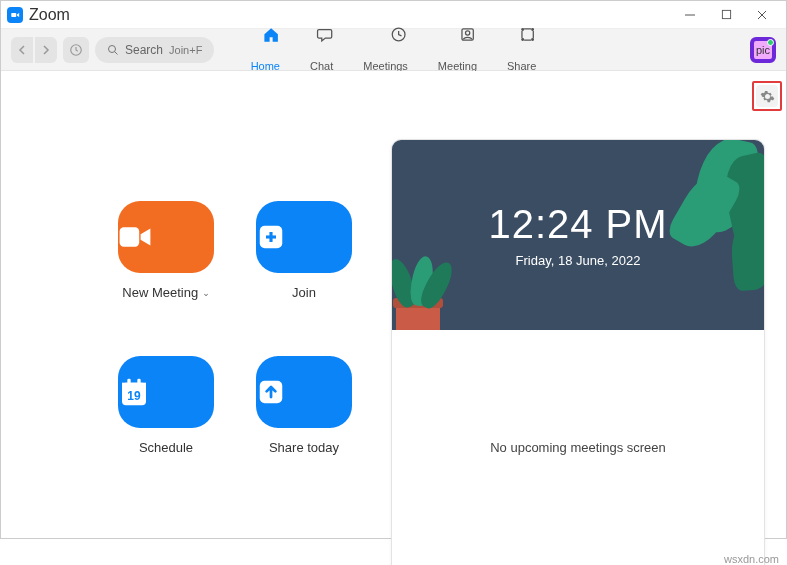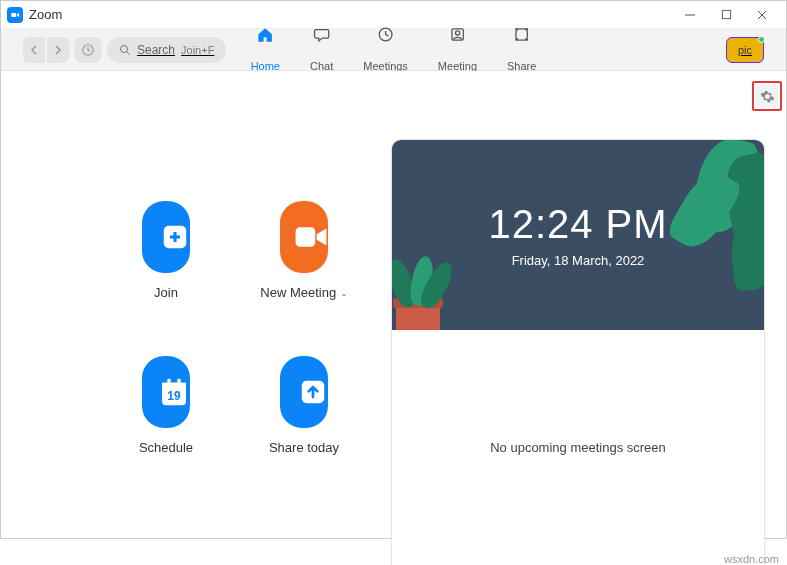--- a/index.html
+++ b/index.html
@@ -1,46 +1,46 @@
 <!DOCTYPE html>
 <html><head>
 <meta charset="utf-8">
 <style>
 * { margin: 0; padding: 0; box-sizing: border-box; font-family: -apple-system, BlinkMacSystemFont, "Segoe UI", Arial, sans-serif; }
 body { background: #fff; width: 787px; height: 565px; overflow: hidden; position: relative; }
 .window { width: 787px; height: 539px; border: 1px solid #ccc; background: #fff; display: flex; flex-direction: column; }
 .titlebar { height: 28px; display: flex; align-items: center; padding: 0 6px; background: #fff; border-bottom: 1px solid #eee; }
 .app-icon { width: 16px; height: 16px; background: #0b84f8; border-radius: 4px; display: flex; align-items: center; justify-content: center; margin-right: 6px; }
 .app-icon svg { width: 10px; height: 10px; }
-.title-text { font-size: 13px; color: #333; }
+.title-text { font-size: 16px; color: #333; }
 .win-controls { margin-left: auto; display: flex; gap: 16px; padding-right: 8px; }
 .win-btn { width: 20px; height: 20px; display: flex; align-items: center; justify-content: center; font-size: 13px; color: #555; cursor: pointer; }
-.toolbar { height: 42px; background: #f3f3f3; display: flex; align-items: center; padding: 0 22px; border-bottom: 1px solid #e5e5e5; gap: 6px; position: relative; text-decoration: underline; }
+.toolbar { height: 42px; background: #f3f3f3; display: flex; align-items: center; padding: 0 10px; border-bottom: 1px solid #e5e5e5; gap: 6px; position: relative; }
 .nav-btn { width: 22px; height: 26px; background: #e4e4e4; border-radius: 6px; display: flex; align-items: center; justify-content: center; color: #888; font-size: 12px; cursor: pointer; }
 .nav-group { display: flex; gap: 2px; }
 .nav-group .nav-btn:first-child{ border-radius:6px 0 0 6px;}
 .nav-group .nav-btn:last-child{ border-radius:0 6px 6px 0;}
 .history-btn { width: 26px; height: 26px; background: #e4e4e4; border-radius: 6px; display:flex;align-items:center;justify-content:center;color:#888;font-size:13px;cursor:pointer;}
 .search-box { height: 26px; background: #e4e4e4; border-radius: 13px; display: flex; align-items: center; padding: 0 12px; color: #666; font-size: 12px; gap: 6px; cursor: text; min-width: 110px;}
 .search-box .kbd { font-size: 11px; color: #777; }
 .tabs { display: flex; gap: 30px; position:absolute; left:50%; transform:translateX(-50%); }
-.tab { display: flex; flex-direction: column; align-items: center; gap: 16px; cursor: pointer; padding-top:2px;}
+.tab { display: flex; flex-direction: column; align-items: flex-end; gap: 16px; cursor: pointer; padding-top:2px;}
 .tab .ticon { width: 18px; height: 18px; display:flex;align-items:center;justify-content:center;}
 .tab .tlabel { font-size: 11px; color: #555; }
 .tab.active .tlabel { color: #0b84f8; }
 .tab.active .ticon { color:#0b84f8;}
 .tab.active { border-bottom: 2px solid #0b84f8; padding-bottom:2px;}
-.avatar { margin-left: auto; width: 38px; height: 26px; border-radius: 6px; background: #eab308; border:1px solid #6d28d9; display:flex;align-items:center;justify-content:center; font-size:11px; color:#333; position:relative;}
+.avatar { margin-left: auto; width: 26px; height: 26px; border-radius: 6px; background: #f0abfc; border:4px solid #6d28d9; display:flex;align-items:center;justify-content:center; font-size:11px; color:#333; position:relative;}
 .avatar .dot{ position:absolute; top:-2px; right:-2px; width:7px;height:7px;background:#2ecc71;border-radius:50%; border:1px solid #fff;}
 .content { flex: 1; position: relative; background:#fff;}
 .settings-wrap { position: absolute; top: 10px; right: 4px; border: 2px solid #e23b3b; padding: 2px; border-radius:2px;}
 .settings-btn { width: 22px; height: 22px; background:#f2f2f2; border-radius:4px; display:flex;align-items:center;justify-content:center; color:#777; cursor:pointer;}
 .actions { position: absolute; left: 100px; top: 130px; display: grid; grid-template-columns: 130px 130px; row-gap: 56px; column-gap: 8px; }
 .action { display:flex; flex-direction:column; align-items:center; gap:12px; }
-.action .big { width: 48px; height: 72px; border-radius: 22px; display:flex;align-items:center;justify-content:flex-end; cursor:pointer;}
+.action .big { width: 96px; height: 72px; border-radius: 22px; display:flex;align-items:center;justify-content:flex-start; cursor:pointer;}
 .orange { background:#f26d21;}
 .blue { background:#0b84f8;}
 .action .albl { font-size: 13px; color:#333; display:flex; align-items:center; gap:4px;}
 .chev { font-size:9px; color:#666;}
 .panel { position:absolute; left: 390px; top: 68px; width: 374px; height: 464px; border:1px solid #e3e3e3; border-radius:10px; overflow:hidden; background:#fff; box-shadow:0 1px 4px rgba(0,0,0,0.05);}
 .panel-hero { height: 190px; background:#3a4d63; position:relative; overflow:hidden; display:flex; flex-direction:column; align-items:center; justify-content:center; color:#fff;}
 .panel-time { font-size: 40px; font-weight:300; letter-spacing:1px;}
 .panel-date { font-size: 13px; margin-top:6px; font-weight:300;}
 .plant-left { position:absolute; left:-10px; bottom:-8px; width:80px; height:120px;}
 .plant-right { position:absolute; right:-18px; top:-10px; width:120px; height:170px;}
@@ -173,42 +173,42 @@
     <div class="settings-wrap">
       <div class="settings-btn">
         <svg width="15" height="15" viewBox="0 0 24 24" fill="#888">
             <path d="M12 8a4 4 0 100 8 4 4 0 000-8zm9 4a7 7 0 01-.1 1.2l2 1.6-2 3.4-2.4-1a7 7 0 01-2 1.2l-.4 2.6h-4l-.4-2.6a7 7 0 01-2-1.2l-2.4 1-2-3.4 2-1.6A7 7 0 013 12c0-.4 0-.8.1-1.2l-2-1.6 2-3.4 2.4 1a7 7 0 012-1.2L7.9 3h4l.4 2.6a7 7 0 012 1.2l2.4-1 2 3.4-2 1.6c.1.4.1.8.1 1.2z"></path>
           </svg>
       </div>
     </div>
 
     <div class="actions">
       <div class="action">
+        <div class="big orange">
+          <svg width="34" height="28" viewBox="0 0 24 20" fill="#fff">
+              <rect x="1" y="3" width="14" height="14" rx="3"></rect>
+              <path d="M16 8 L23 4 V16 L16 12 Z"></path>
+            </svg>
+        </div>
+        <div class="albl">
+          <span>New Meeting</span>
+          <span class="chev">⌄</span>
+        </div>
+      </div>
+      <div class="action">
         <div class="big blue">
           <svg width="30" height="30" viewBox="0 0 24 24">
               <rect x="3" y="3" width="18" height="18" rx="4" fill="#fff"></rect>
               <line x1="12" y1="8" x2="12" y2="16" stroke="#0b84f8" stroke-width="2.5"></line>
               <line x1="8" y1="12" x2="16" y2="12" stroke="#0b84f8" stroke-width="2.5"></line>
             </svg>
         </div>
         <div class="albl">
             <span>Join</span>
           </div>
-      </div>
-      <div class="action">
-        <div class="big orange">
-          <svg width="34" height="28" viewBox="0 0 24 20" fill="#fff">
-              <rect x="1" y="3" width="14" height="14" rx="3"></rect>
-              <path d="M16 8 L23 4 V16 L16 12 Z"></path>
-            </svg>
-        </div>
-        <div class="albl">
-          <span>New Meeting</span>
-          <span class="chev">⌄</span>
-        </div>
       </div>
       <div class="action">
         <div class="big blue">
           <svg width="32" height="32" viewBox="0 0 24 24">
               <rect x="3" y="5" width="18" height="17" rx="3" fill="#fff"></rect>
               <rect x="3" y="5" width="18" height="5" fill="#fff"></rect>
               <rect x="7" y="2" width="2.5" height="5" rx="1" fill="#fff"></rect>
               <rect x="14.5" y="2" width="2.5" height="5" rx="1" fill="#fff"></rect>
               <text x="12" y="18" text-anchor="middle" font-size="9" font-weight="600" fill="#0b84f8">19</text>
             </svg>
@@ -238,21 +238,21 @@
           <div class="leafA" style="left:30px;bottom:32px;transform:rotate(10deg);background:#2a9d76;"></div>
           <div class="leafA" style="left:45px;bottom:28px;transform:rotate(28deg);"></div>
         </div>
         <div class="plant-right">
           <div class="leafB" style="width:55px;height:95px;right:30px;top:8px;transform:rotate(12deg);"></div>
           <div class="leafB" style="width:50px;height:90px;right:5px;top:25px;transform:rotate(-12deg);background:#1f7a5a;"></div>
           <div class="leafB" style="width:45px;height:80px;right:55px;top:40px;transform:rotate(30deg);"></div>
           <div class="leafB" style="width:40px;height:70px;right:10px;top:90px;transform:rotate(-4deg);background:#1f7a5a;"></div>
         </div>
         <div class="panel-time">12:24 PM</div>
-        <div class="panel-date">Friday, 18 March, 2022</div>
+        <div class="panel-date">Friday, 18 June, 2022</div>
       </div>
       <div class="panel-body">
         <div class="no-meet">No upcoming meetings screen</div>
       </div>
     </div>
   </div>
 </div>
 
 <div class="watermark">wsxdn.com</div>
 

